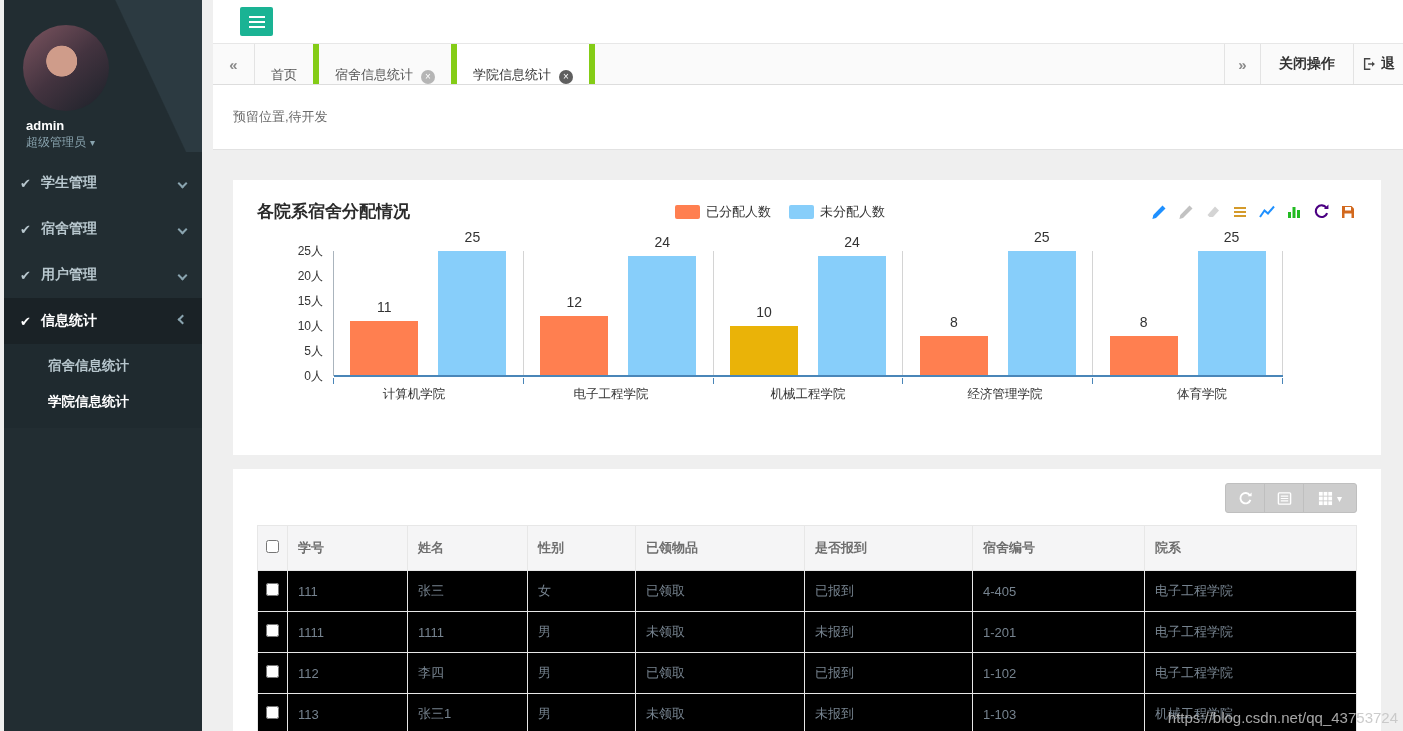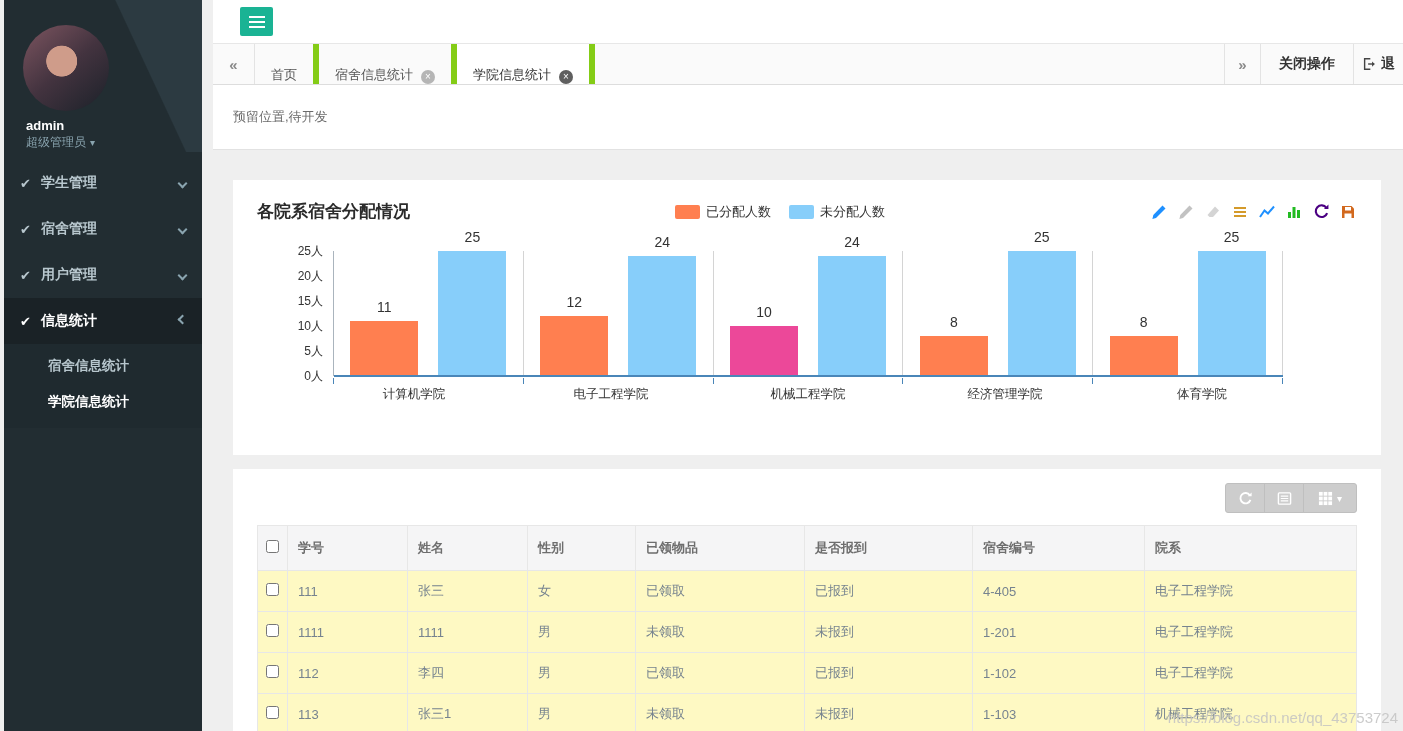--- a/index.html
+++ b/index.html
@@ -88,21 +88,21 @@
   .btn-group{display:flex;}
   .tool-btn{height:30px;min-width:40px;background:#cdcdcd;border:1px solid #bfbfbf;margin-left:-1px;
     display:flex;align-items:center;justify-content:center;gap:4px;cursor:pointer;color:#fff;}
   .tool-btn:first-child{border-radius:3px 0 0 3px;margin-left:0;}
   .tool-btn:last-child{border-radius:0 3px 3px 0;min-width:54px;}
   .tool-btn .caret{font-size:10px;color:#fff;}
 
   table{width:100%;border-collapse:collapse;table-layout:fixed;}
   th,td{border:1px solid #e7e7e7;overflow:hidden;white-space:nowrap;}
   th{background:#f5f5f6;color:#6e6e6e;font-weight:bold;text-align:left;padding:13px 10px;font-size:13px;}
-  td{padding:11px 10px;font-size:13px;color:#76838f;background:#fef9c3;}
+  td{padding:11px 10px;font-size:13px;color:#76838f;background:#000000;}
   .chk{text-align:left;padding-left:8px;}
 
   .watermark{position:fixed;right:5px;bottom:5px;font-size:15px;color:#c3c3c3;opacity:.85;
     pointer-events:none;z-index:50;}
 </style>
 </head>
 <body>
 
 <div class="sidebar">
   <div class="profile">
@@ -278,21 +278,21 @@
                   <div class="bar" style="height: 60px; background: rgb(255, 127, 80);">
                     <span class="val">12</span>
                   </div>
                   <div class="bar" style="height: 120px; background: rgb(135, 206, 250);">
                     <span class="val">24</span>
                   </div>
                 </div>
               </div>
               <div class="group">
                 <div class="bars">
-                  <div class="bar" style="height: 50px; background: #ec4899;">
+                  <div class="bar" style="height: 50px; background: #eab308;">
                     <span class="val">10</span>
                   </div>
                   <div class="bar" style="height: 120px; background: rgb(135, 206, 250);">
                     <span class="val">24</span>
                   </div>
                 </div>
               </div>
               <div class="group">
                 <div class="bars">
                   <div class="bar" style="height: 40px; background: rgb(255, 127, 80);">

